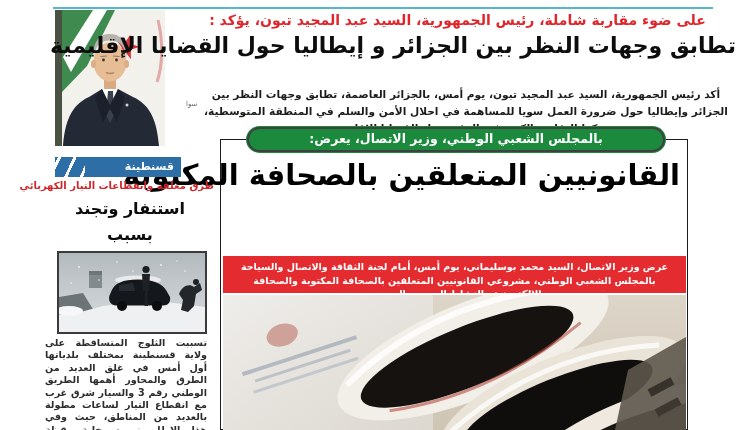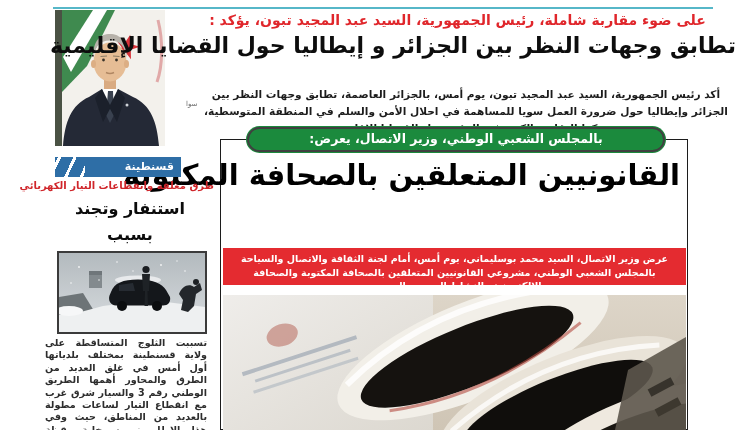--- a/index.html
+++ b/index.html
@@ -24,21 +24,21 @@
           color:#1c1c1c;font-weight:bold;font-size:10.6px;line-height:1.6;}
   .margin-note{left:170px;top:100px;font-size:7px;color:#6a6a6a;direction:rtl;padding-left:16px;}
   
   .mid-box{left:220px;top:139px;width:468px;height:291px;border:1.5px solid #1c1c1c;box-sizing:border-box;}
   .green-pill{left:247px;top:127px;width:418px;height:25px;box-sizing:border-box;
           background:var(--banner-green);border:2px solid #404040;border-radius:13px;
           color:#ffffff;font-weight:bold;font-size:12.5px;line-height:20px;text-align:center;direction:rtl;
           box-shadow:0 0 0 1px var(--banner-green);}
   .box-headline{left:228px;top:150px;width:452px;text-align:center;direction:rtl;color:#000;
           font-weight:bold;font-size:29px;line-height:50px;white-space:nowrap;}
-  .red-banner{left:223px;top:248px;width:463px;height:37px;box-sizing:border-box;background:#e42b30;
+  .red-banner{left:223px;top:256px;width:463px;height:37px;box-sizing:border-box;background:#e42b30;
           color:#ffffff;font-weight:bold;font-size:9.5px;line-height:13.5px;text-align:center;direction:rtl;
           padding:4px 10px 0 10px;}
   .news-photo{left:223px;top:295px;width:463px;height:135px;}
   
   .section-strip{left:55px;top:157px;width:126px;height:20px;background:var(--section-blue);
           color:#fff;font-weight:bold;font-size:11px;line-height:20px;text-align:left;direction:rtl;
           padding:0 7px;box-sizing:border-box;}
   .section-strip .stripes{position:absolute;right:96px;top:0;width:48px;height:100%;
           background:repeating-linear-gradient(115deg,transparent 0,transparent 5px,#ffffff 5px,#ffffff 8px,transparent 8px,transparent 14px);}
   .section-strip .label{position:relative;float:right;}

